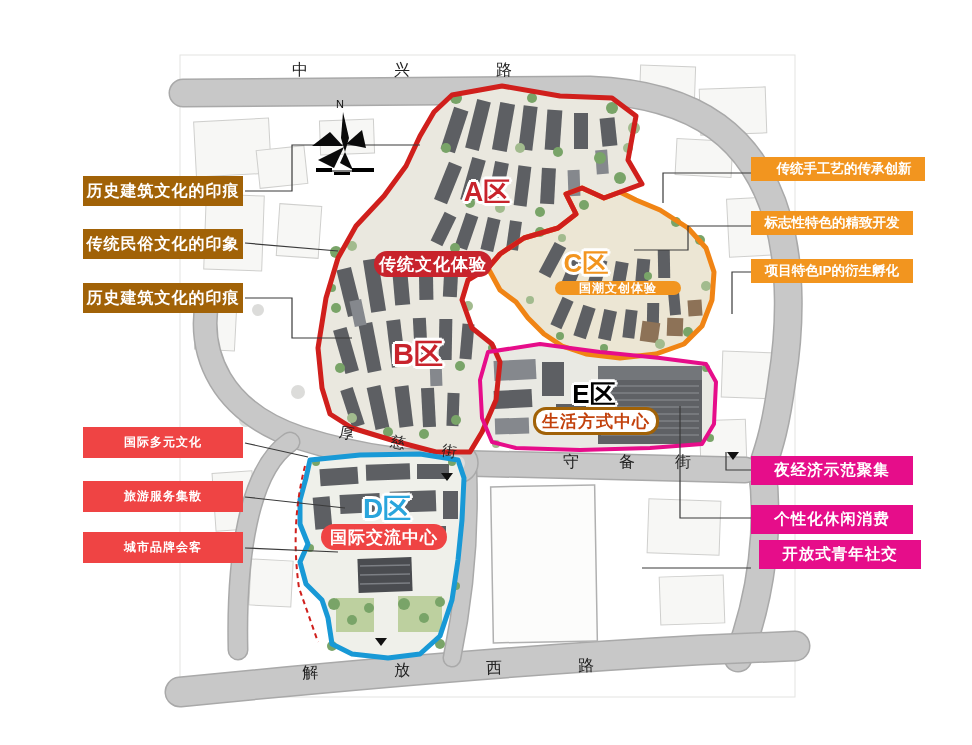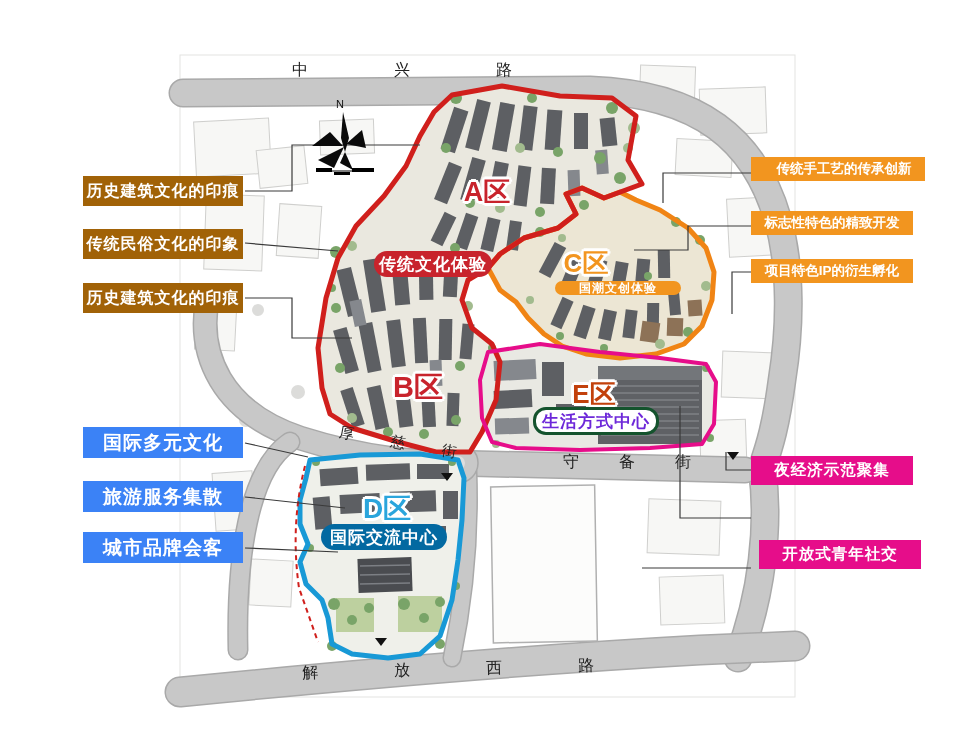--- a/index.html
+++ b/index.html
@@ -4,41 +4,41 @@
 <style>
   html,body{margin:0;padding:0;background:#fff;}
   .canvas{position:relative;width:972px;height:745px;overflow:hidden;background:#fff;
           font-family:"Liberation Sans","DejaVu Sans",sans-serif;}
   svg{position:absolute;left:0;top:0;}
 
   
   .callout{position:absolute;left:83px;width:160px;display:flex;align-items:center;
            justify-content:center;color:#fff;font-weight:700;letter-spacing:1px;white-space:nowrap;}
   .callout.red{background:#a16207;height:30px;font-size:16px;text-align:center;}
-  .callout.blue{background:#3b82f6;height:31px;font-size:19px;}
+  .callout.blue{background:#ef4444;height:31px;font-size:12px;}
   .callout.right{left:751px;width:162px;}
   .callout.orange{background:#f2951f;height:24px;font-size:13.5px;letter-spacing:0;}
   .callout.magenta{background:#e60d8a;height:29px;font-size:15.5px;}
 
   
   .pill{position:absolute;border-radius:13px;display:flex;align-items:center;justify-content:center;
         font-weight:700;color:#fff;letter-spacing:1px;white-space:nowrap;}
   .pill.red{background:#c8232c;}
   .pill.orange{background:#f2951f;}
-  .pill.blue{background:#0369a1;}
-  .pill.magenta-outline{background:#fff;color:#6d28d9;border:3px solid #14532d;}
+  .pill.blue{background:#ef4444;}
+  .pill.magenta-outline{background:#fff;color:#c2410c;border:3px solid #a16207;}
 
   
   .zone-letter{position:absolute;transform:translate(-50%,-50%);font-weight:800;white-space:nowrap;
      text-shadow:-2px -2px 0 #fff,2px -2px 0 #fff,-2px 2px 0 #fff,2px 2px 0 #fff,
                  0 -3px 0 #fff,0 3px 0 #fff,-3px 0 0 #fff,3px 0 0 #fff;}
   .zone-letter.red{color:#c8232c;}
   .zone-letter.orange{color:#f2951f;}
   .zone-letter.blue{color:#2aa5dc;}
-  .zone-letter.magenta{color:#c2410c;}
+  .zone-letter.magenta{color:#000000;}
 
   .roadlabel{position:absolute;color:#222;white-space:nowrap;}
   .compass-n{position:absolute;color:#111;font-size:11px;}
 </style>
 </head>
 <body>
 
 <div class="canvas">
 
   <svg id="mapsvg" width="972" height="745" viewBox="0 0 972 745">
@@ -272,21 +272,21 @@
     </svg>
 
   <div class="roadlabel" style="left:292px;top:60px;font-size:16px;letter-spacing:86px;">中兴路</div>
   <div class="roadlabel" style="left:341px;top:423px;font-size:15px;letter-spacing:37px;transform:rotate(10deg);transform-origin:left top;">厚慈街</div>
   <div class="roadlabel" style="left:547px;top:452px;font-size:16px;letter-spacing:40px;margin-left:16px;">守备街</div>
   <div class="roadlabel" style="left:302px;top:663px;font-size:16px;letter-spacing:76px;transform:rotate(-1.5deg);transform-origin:left top;">解放西路</div>
 
   <div class="compass-n" style="left:336px;top:98px;">N</div>
 
   <div class="zone-letter red" style="left:487px;top:192px;font-size:27px;">A区</div>
-  <div class="zone-letter red" style="left:418px;top:355px;font-size:29px;margin-top:33px;">B区</div>
+  <div class="zone-letter red" style="left:418px;top:355px;font-size:29px;">B区</div>
   <div class="zone-letter orange" style="left:586px;top:263px;font-size:26px;">C区</div>
   <div class="zone-letter blue" style="left:387px;top:509px;font-size:28px;">D区</div>
   <div class="zone-letter magenta" style="left:594px;top:394px;font-size:26px;">E区</div>
 
   <div class="pill red" style="left:374px;top:251px;width:118px;height:26px;font-size:17px;">传统文化体验</div>
   <div class="pill orange" style="left:555px;top:281px;width:126px;height:14px;font-size:12px;">国潮文创体验</div>
   <div class="pill magenta-outline" style="left:533px;top:407px;width:120px;height:22px;font-size:17px;">生活方式中心</div>
   <div class="pill blue" style="left:321px;top:524px;width:126px;height:26px;font-size:17px;">国际交流中心</div>
 
   <div class="callout red" style="top:176px;">历史建筑文化的印痕</div>
@@ -295,14 +295,15 @@
 
   <div class="callout blue" style="top:427px;">国际多元文化</div>
   <div class="callout blue" style="top:481px;">旅游服务集散</div>
   <div class="callout blue" style="top:532px;">城市品牌会客</div>
 
   <div class="callout right orange" style="top:157px;padding-left:12px;">传统手工艺的传承创新</div>
   <div class="callout right orange" style="top:211px;">标志性特色的精致开发</div>
   <div class="callout right orange" style="top:259px;">项目特色IP的衍生孵化</div>
 
   <div class="callout right magenta" style="top:456px;text-align:right;">夜经济示范聚集</div>
+  <div class="callout right magenta" style="top:505px;">个性化休闲消费</div>
   <div class="callout right magenta" style="top:540px;margin-left:8px;">开放式青年社交</div>
 </div>
 
 </body></html>

